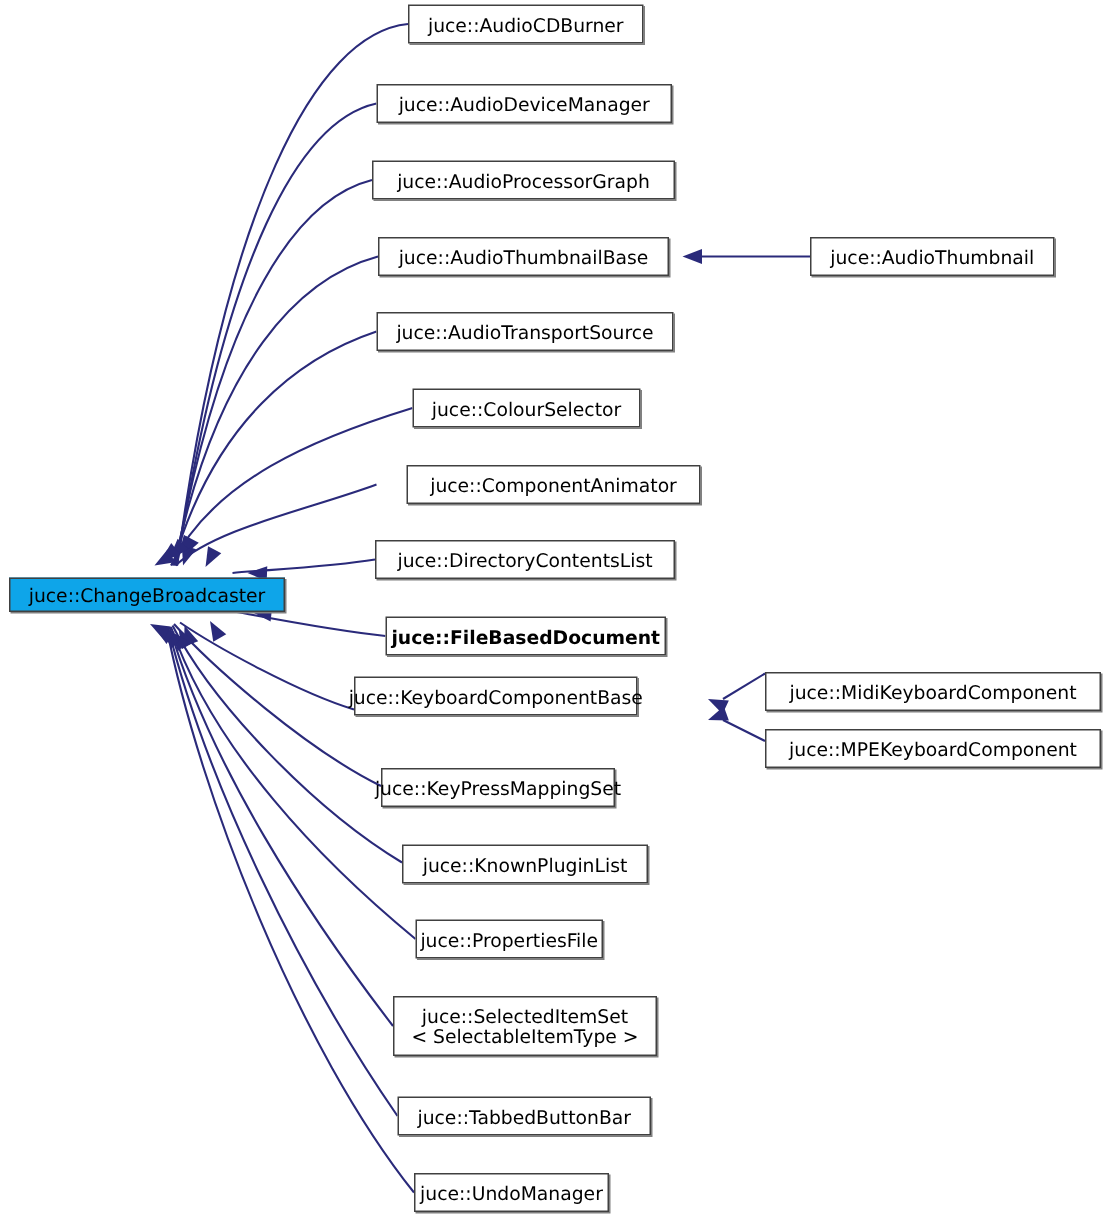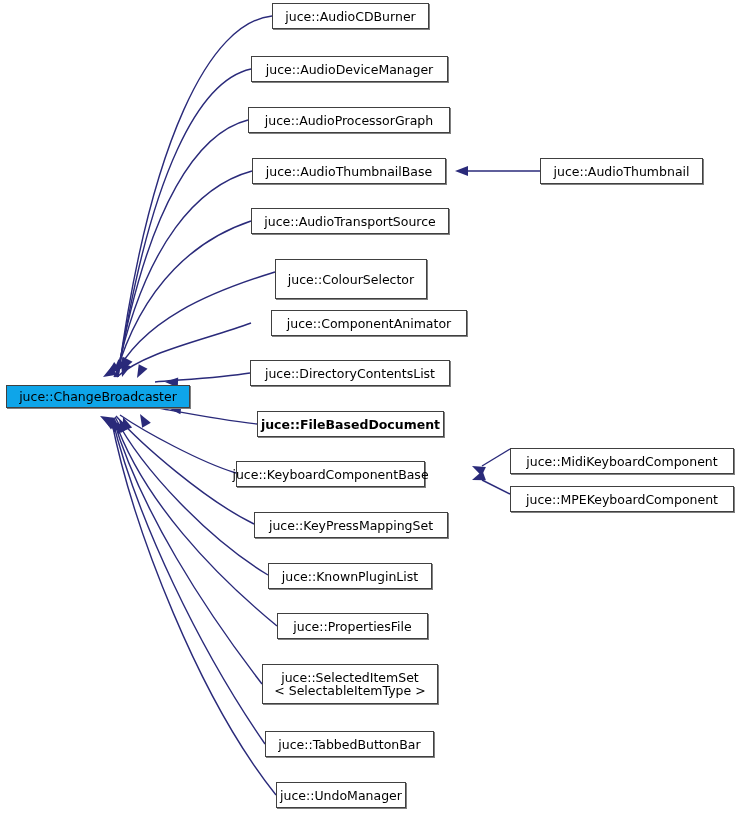--- a/index.html
+++ b/index.html
@@ -94,28 +94,28 @@
       <polygon points="0,0 -13,-5 -13,5" fill="#2a2a7a" transform="translate(472,480) rotate(160)"></polygon>
     </svg>
 
   <div id="nodes">
       <div class="node root" style="left: 6px; top: 385px; width: 184px; height: 23px;"><span class="ln">juce::ChangeBroadcaster</span></div>
       <div class="node" style="left: 272px; top: 3px; width: 157px; height: 26px;"><span class="ln">juce::AudioCDBurner</span></div>
       <div class="node" style="left: 251px; top: 56px; width: 197px; height: 26px;"><span class="ln">juce::AudioDeviceManager</span></div>
       <div class="node" style="left: 248px; top: 107px; width: 202px; height: 26px;"><span class="ln">juce::AudioProcessorGraph</span></div>
       <div class="node" style="left: 252px; top: 158px; width: 194px; height: 26px;"><span class="ln">juce::AudioThumbnailBase</span></div>
       <div class="node" style="left: 251px; top: 208px; width: 198px; height: 26px;"><span class="ln">juce::AudioTransportSource</span></div>
-      <div class="node" style="left: 275px; top: 259px; width: 152px; height: 40px;"><span class="ln">juce::ColourSelector</span></div>
+      <div class="node" style="left: 275px; top: 259px; width: 152px; height: 26px;"><span class="ln">juce::ColourSelector</span></div>
       <div class="node" style="left: 251px; top: 310px; width: 196px; height: 26px; margin-left: 20px;"><span class="ln">juce::ComponentAnimator</span></div>
       <div class="node" style="left: 250px; top: 360px; width: 200px; height: 26px;"><span class="ln">juce::DirectoryContentsList</span></div>
       <div class="node" style="left: 257px; top: 411px; width: 187px; height: 26px; font-weight: bold;"><span class="ln">juce::FileBasedDocument</span></div>
-      <div class="node" style="left: 236px; top: 461px; width: 189px; height: 26px;"><span class="ln">juce::KeyboardComponentBase</span></div>
-      <div class="node" style="left: 254px; top: 512px; width: 194px; height: 26px;"><span class="ln">juce::KeyPressMappingSet</span></div>
+      <div class="node" style="left: 236px; top: 451px; width: 189px; height: 26px;"><span class="ln">juce::KeyboardComponentBase</span></div>
+      <div class="node" style="left: 254px; top: 512px; width: 156px; height: 26px;"><span class="ln">juce::KeyPressMappingSet</span></div>
       <div class="node" style="left: 268px; top: 563px; width: 164px; height: 26px;"><span class="ln">juce::KnownPluginList</span></div>
-      <div class="node" style="left: 277px; top: 613px; width: 151px; height: 26px;"><span class="ln">juce::PropertiesFile</span></div>
+      <div class="node" style="left: 277px; top: 613px; width: 125px; height: 26px;"><span class="ln">juce::PropertiesFile</span></div>
       <div class="node" style="left: 262px; top: 664px; width: 176px; height: 40px;"><span class="ln">juce::SelectedItemSet</span><span class="ln">&lt; SelectableItemType &gt;</span></div>
       <div class="node" style="left: 265px; top: 731px; width: 169px; height: 26px;"><span class="ln">juce::TabbedButtonBar</span></div>
       <div class="node" style="left: 276px; top: 782px; width: 130px; height: 26px;"><span class="ln">juce::UndoManager</span></div>
       <div class="node" style="left: 540px; top: 158px; width: 163px; height: 26px;"><span class="ln">juce::AudioThumbnail</span></div>
       <div class="node" style="left: 510px; top: 448px; width: 224px; height: 26px;"><span class="ln">juce::MidiKeyboardComponent</span></div>
       <div class="node" style="left: 510px; top: 486px; width: 224px; height: 26px;"><span class="ln">juce::MPEKeyboardComponent</span></div>
     </div>
 
 </div>
 

